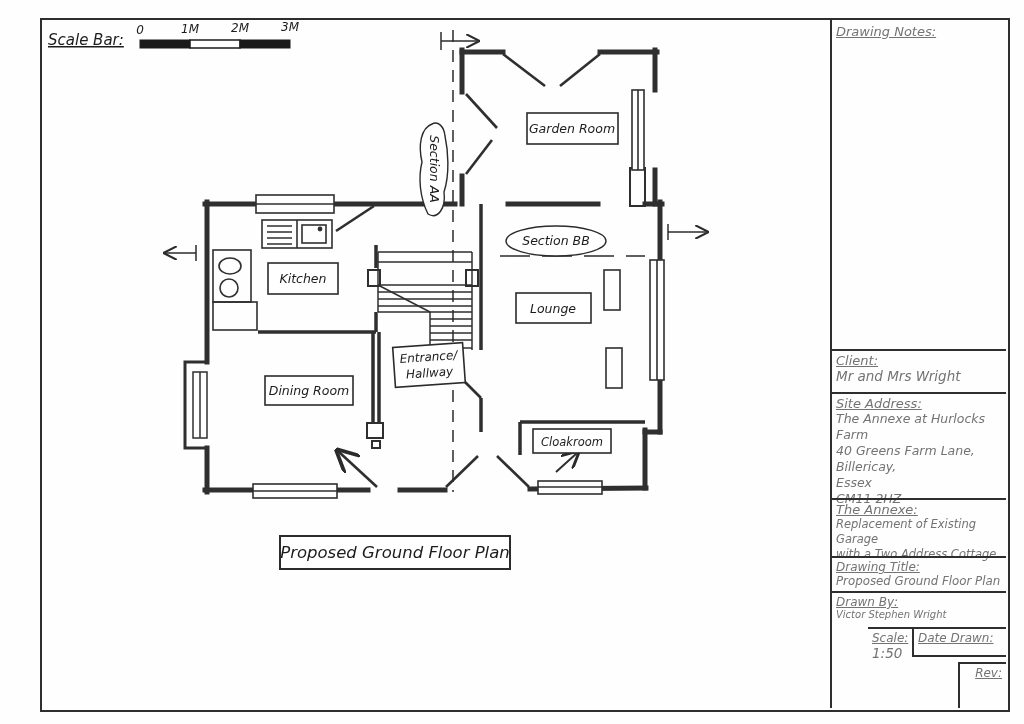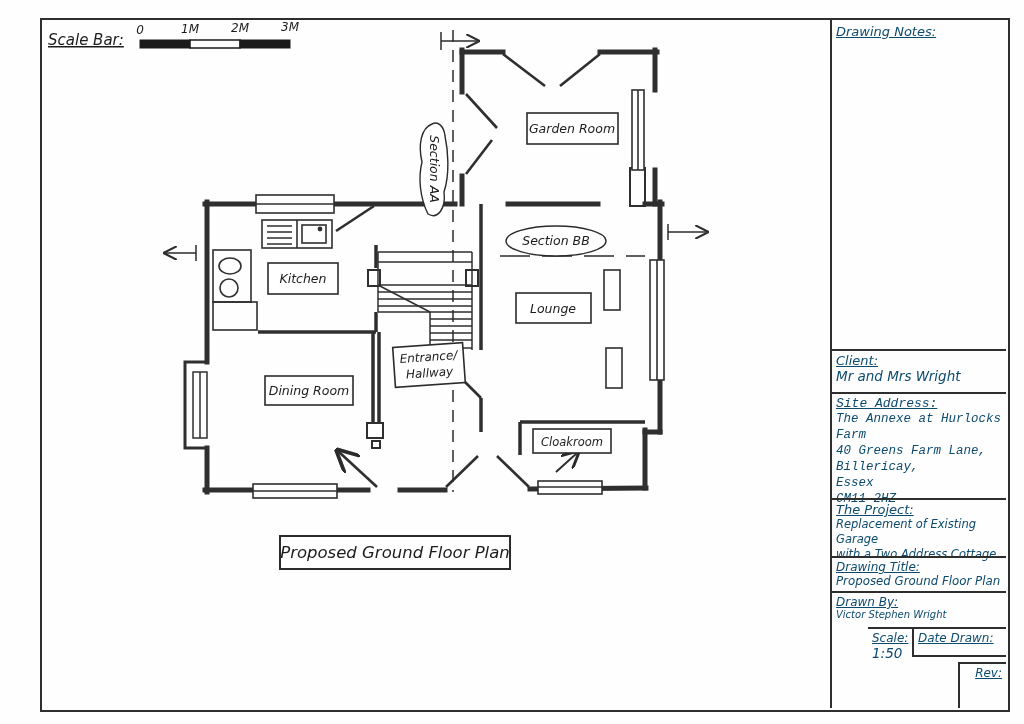--- a/index.html
+++ b/index.html
@@ -1,21 +1,21 @@
 <!DOCTYPE html>
 <html><head>
 <meta charset="utf-8">
 <style>
   html,body{margin:0;padding:0;background:#ffffff;}
   .sheet{position:relative;width:1024px;height:724px;background:#fefefe;overflow:hidden;
          font-family:"DejaVu Sans", sans-serif;color:#222;}
   .border-frame{position:absolute;left:40px;top:18px;width:966px;height:690px;
                 border:2px solid #2e2e2e;}
   .vdiv{position:absolute;left:830px;top:18px;height:690px;border-left:2px solid #2e2e2e;}
-  .hw{font-style:italic;color:#0c4a6e;}
+  .hw{font-style:italic;color:#737373;}
   .lbl{text-decoration:underline;font-size:13px;display:block;}
   .val{font-size:13.5px;display:block;}
   .tb-row{position:absolute;left:832px;width:174px;border-top:2px solid #2e2e2e;
           padding:2px 4px;box-sizing:border-box;}
   .cell{position:absolute;border-top:2px solid #2e2e2e;box-sizing:border-box;padding:2px 4px;}
   .cell-left-border{border-left:2px solid #2e2e2e;}
   svg{position:absolute;left:0;top:0;}
   svg text{font-family:"DejaVu Sans", sans-serif;font-style:italic;fill:#1c1c1c;}
 </style>
 </head>
@@ -210,31 +210,31 @@
 
   <div class="hw" style="position:absolute;left:836px;top:24px;width:168px;">
     <span class="lbl">Drawing Notes:</span>
   </div>
 
   <div class="tb-row hw" style="top:349px;height:43px;">
     <span class="lbl">Client:</span>
     <span class="val">Mr and Mrs Wright</span>
   </div>
 
-  <div class="tb-row hw" style="top:392px;height:106px;font-family:Liberation Mono, monospace;">
+  <div class="tb-row hw" style="top:392px;height:106px;">
     <span class="lbl">Site Address:</span>
     <span class="val" style="font-size:12.5px;line-height:16px;">The Annexe at Hurlocks Farm</span>
     <span class="val" style="font-size:12.5px;line-height:16px;">40 Greens Farm Lane,</span>
     <span class="val" style="font-size:12.5px;line-height:16px;">Billericay,</span>
     <span class="val" style="font-size:12.5px;line-height:16px;">Essex</span>
     <span class="val" style="font-size:12.5px;line-height:16px;">CM11 2HZ</span>
   </div>
 
   <div class="tb-row hw" style="top:498px;height:58px;">
-    <span class="lbl">The Project:</span>
+    <span class="lbl">The Annexe:</span>
     <span class="val" style="font-size:11.5px;line-height:15px;">Replacement of Existing Garage</span>
     <span class="val" style="font-size:11.5px;line-height:15px;">with a Two Address Cottage</span>
   </div>
 
   <div class="tb-row hw" style="top:556px;height:35px;">
     <span class="lbl" style="font-size:12px;">Drawing Title:</span>
     <span class="val" style="font-size:11.8px;">Proposed Ground Floor Plan</span>
   </div>
 
   <div class="tb-row hw" style="top:591px;height:36px;">

